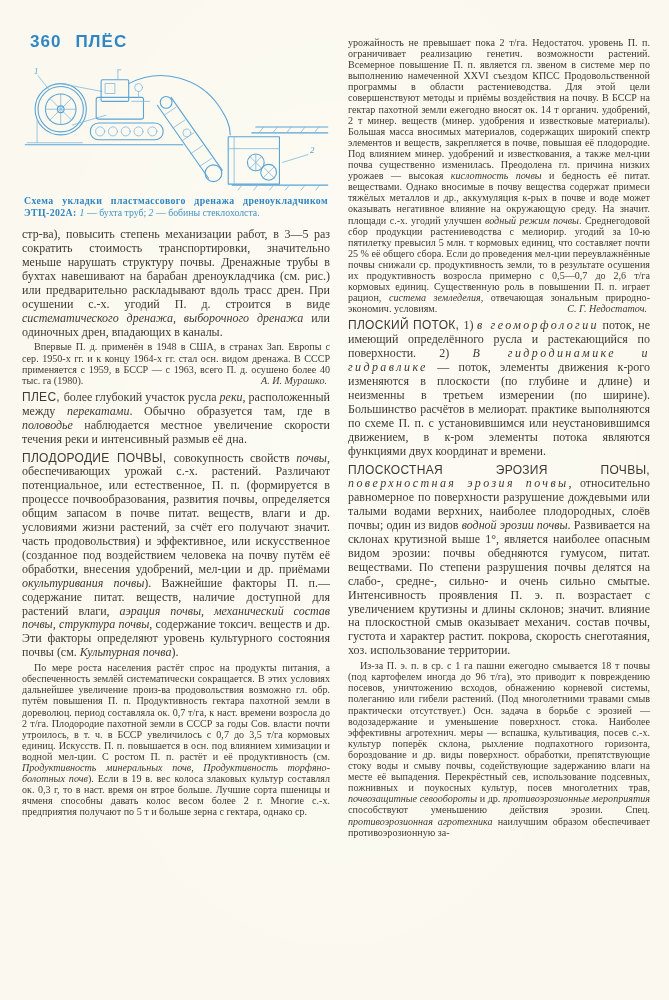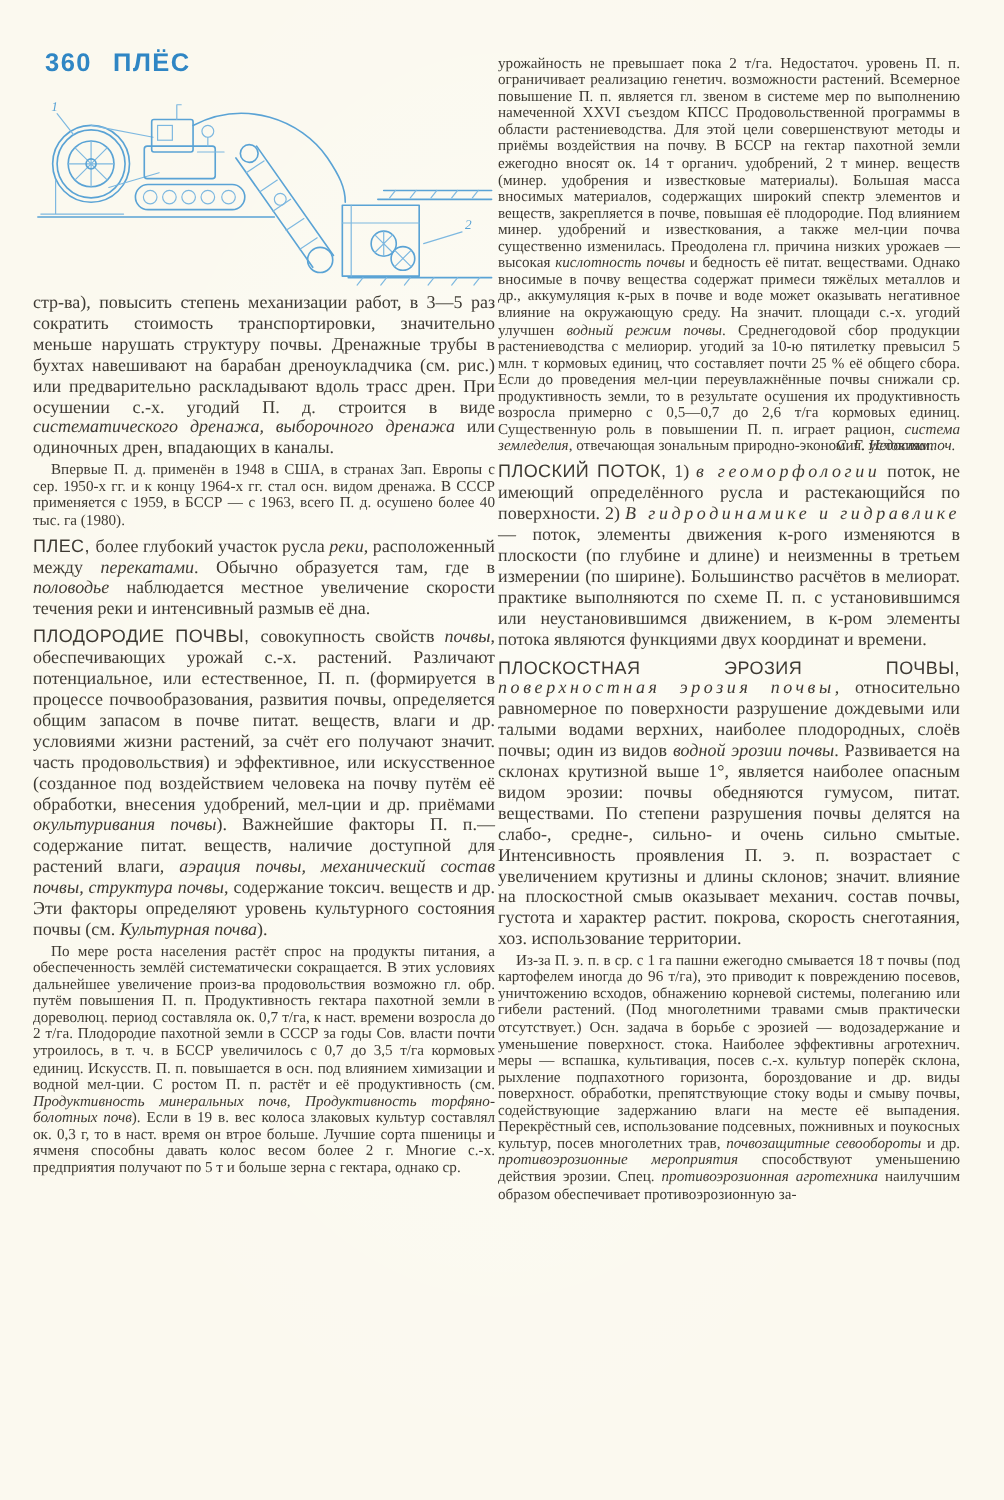--- a/index.html
+++ b/index.html
@@ -4,21 +4,21 @@
 <style>
   :root{
     --paper:#fbf9ef; --ink:#3e3a33; --accent:#2f86c4; --figblue:#5aa3d5; --capblue:#3f93c9;
   }
   html,body{margin:0;padding:0;}
   body{width:669px;height:1000px;overflow:hidden;background:var(--paper);}
   .page{position:relative;width:669px;height:1000px;box-sizing:border-box;
         padding:30px 19px 24px 22px;
         background:radial-gradient(ellipse at 50% 45%, rgba(255,255,255,.35), rgba(0,0,0,0) 70%), var(--paper);
         font-family:"Liberation Serif", serif;color:var(--ink);}
-  .columns{display:flex;gap:2px;}
+  .columns{display:flex;gap:18px;}
   .col{width:308px;}
   .col-right{padding-top:5px;}
   .page-header{font-family:"Liberation Sans",sans-serif;font-weight:bold;
                color:var(--accent);font-size:17px;letter-spacing:1px;margin:2px 0 6px 8px;}
   .page-header .hdr-num{margin-right:14px;}
   .figure-wrap{margin:2px 0 3px;}
   .figure-wrap svg{display:block;}
   .caption{font-size:9.8px;line-height:11.6px;color:var(--capblue);text-align:justify;
            margin:3px 2px 10px 2px;}
   .caption .s-b{font-weight:bold;color:var(--accent);font-family:"Liberation Serif",serif;font-size:9.8px;letter-spacing:.4px;}
@@ -104,24 +104,26 @@
               <path class="figthin" d="M230,100 l12,12 M230,112 l12,-12 M236,97.5 v17"></path>
               <circle class="figline" cx="249" cy="116" r="8"></circle>
               <path class="figthin" d="M243.5,110.5 l11,11 M243.5,121.5 l11,-11"></path>
             </g>
           </g>
           <text class="figtext" x="291" y="96">2</text>
           <path class="figthin" d="M289,98 L263,106"></path>
         </svg>
       </div>
 
+      <div class="caption" id="figure-caption"><span class="s-b">Схема укладки пластмассового дренажа дреноукладчиком ЭТЦ-202А: </span><span class="s-i">1</span><span class="s-n"> — бухта труб; </span><span class="s-i">2</span><span class="s-n"> — бобины стеклохолста.</span></div>
 
       <div id="col-left-text">
           <p class="para"><span class="s-n">стр-ва), повысить степень механизации работ, в 3—5 раз сократить стоимость транспортировки, значительно меньше нарушать структуру почвы. Дренажные трубы в бухтах навешивают на барабан дреноукладчика (см. рис.) или предварительно раскладывают вдоль трасс дрен. При осушении с.-х. угодий П. д. строится в виде </span><span class="s-i">систематического дренажа, выборочного дренажа</span><span class="s-n"> или одиночных дрен, впадающих в каналы.</span></p>
           <p class="para small small-block indent"><span class="s-n">Впервые П. д. применён в 1948 в США, в странах Зап. Европы с сер. 1950-х гг. и к концу 1964-х гг. стал осн. видом дренажа. В СССР применяется с 1959, в БССР — с 1963, всего П. д. осушено более 40 тыс. га (1980).</span></p>
+          <div class="signature">А. И. Мурашко.</div>
           <p class="para entry"><span class="s-b">ПЛЕС, </span><span class="s-n">более глубокий участок русла </span><span class="s-i">реки</span><span class="s-n">, расположенный между </span><span class="s-i">перекатами</span><span class="s-n">. Обычно образуется там, где в </span><span class="s-i">половодье</span><span class="s-n"> наблюдается местное увеличение скорости течения реки и интенсивный размыв её дна.</span></p>
           <p class="para entry"><span class="s-b">ПЛОДОРОДИЕ ПОЧВЫ, </span><span class="s-n">совокупность свойств </span><span class="s-i">почвы</span><span class="s-n">, обеспечивающих урожай с.-х. растений. Различают потенциальное, или естественное, П. п. (формируется в процессе почвообразования, развития почвы, определяется общим запасом в почве питат. веществ, влаги и др. условиями жизни растений, за счёт его получают значит. часть продовольствия) и эффективное, или искусственное (созданное под воздействием человека на почву путём её обработки, внесения удобрений, мел-ции и др. приёмами </span><span class="s-i">окультуривания почвы</span><span class="s-n">). Важнейшие факторы П. п.— содержание питат. веществ, наличие доступной для растений влаги, </span><span class="s-i">аэрация почвы, механический состав почвы, структура почвы</span><span class="s-n">, содержание токсич. веществ и др. Эти факторы определяют уровень культурного состояния почвы (см. </span><span class="s-i">Культурная почва</span><span class="s-n">).</span></p>
           <p class="para small small-block indent"><span class="s-n">По мере роста населения растёт спрос на продукты питания, а обеспеченность землёй систематически сокращается. В этих условиях дальнейшее увеличение произ-ва продовольствия возможно гл. обр. путём повышения П. п. Продуктивность гектара пахотной земли в дореволюц. период составляла ок. 0,7 т/га, к наст. времени возросла до 2 т/га. Плодородие пахотной земли в СССР за годы Сов. власти почти утроилось, в т. ч. в БССР увеличилось с 0,7 до 3,5 т/га кормовых единиц. Искусств. П. п. повышается в осн. под влиянием химизации и водной мел-ции. С ростом П. п. растёт и её продуктивность (см. </span><span class="s-i">Продуктивность минеральных почв, Продуктивность торфяно-болотных почв</span><span class="s-n">). Если в 19 в. вес колоса злаковых культур составлял ок. 0,3 г, то в наст. время он втрое больше. Лучшие сорта пшеницы и ячменя способны давать колос весом более 2 г. Многие с.-х. предприятия получают по 5 т и больше зерна с гектара, однако ср.</span></p>
         </div>
     </div>
 
     <div class="col col-right" id="col-right-text">
         <p class="para small small-block"><span class="s-n">урожайность не превышает пока 2 т/га. Недостаточ. уровень П. п. ограничивает реализацию генетич. возможности растений. Всемерное повышение П. п. является гл. звеном в системе мер по выполнению намеченной XXVI съездом КПСС Продовольственной программы в области растениеводства. Для этой цели совершенствуют методы и приёмы воздействия на почву. В БССР на гектар пахотной земли ежегодно вносят ок. 14 т органич. удобрений, 2 т минер. веществ (минер. удобрения и известковые материалы). Большая масса вносимых материалов, содержащих широкий спектр элементов и веществ, закрепляется в почве, повышая её плодородие. Под влиянием минер. удобрений и известкования, а также мел-ции почва существенно изменилась. Преодолена гл. причина низких урожаев — высокая </span><span class="s-i">кислотность почвы</span><span class="s-n"> и бедность её питат. веществами. Однако вносимые в почву вещества содержат примеси тяжёлых металлов и др., аккумуляция к-рых в почве и воде может оказывать негативное влияние на окружающую среду. На значит. площади с.-х. угодий улучшен </span><span class="s-i">водный режим почвы</span><span class="s-n">. Среднегодовой сбор продукции растениеводства с мелиорир. угодий за 10-ю пятилетку превысил 5 млн. т кормовых единиц, что составляет почти 25 % её общего сбора. Если до проведения мел-ции переувлажнённые почвы снижали ср. продуктивность земли, то в результате осушения их продуктивность возросла примерно с 0,5—0,7 до 2,6 т/га кормовых единиц. Существенную роль в повышении П. п. играет рацион, </span><span class="s-i">система земледелия</span><span class="s-n">, отвечающая зональным природно-экономич. условиям.</span></p>
         <div class="signature">С. Г. Недостаточ.</div>
         <p class="para entry"><span class="s-b">ПЛОСКИЙ ПОТОК, </span><span class="s-n">1) </span><span class="s-sp">в геоморфологии</span><span class="s-n"> поток, не имеющий определённого русла и растекающийся по поверхности. 2) </span><span class="s-sp">В гидродинамике и гидравлике</span><span class="s-n"> — поток, элементы движения к-рого изменяются в плоскости (по глубине и длине) и неизменны в третьем измерении (по ширине). Большинство расчётов в мелиорат. практике выполняются по схеме П. п. с установившимся или неустановившимся движением, в к-ром элементы потока являются функциями двух координат и времени.</span></p>

